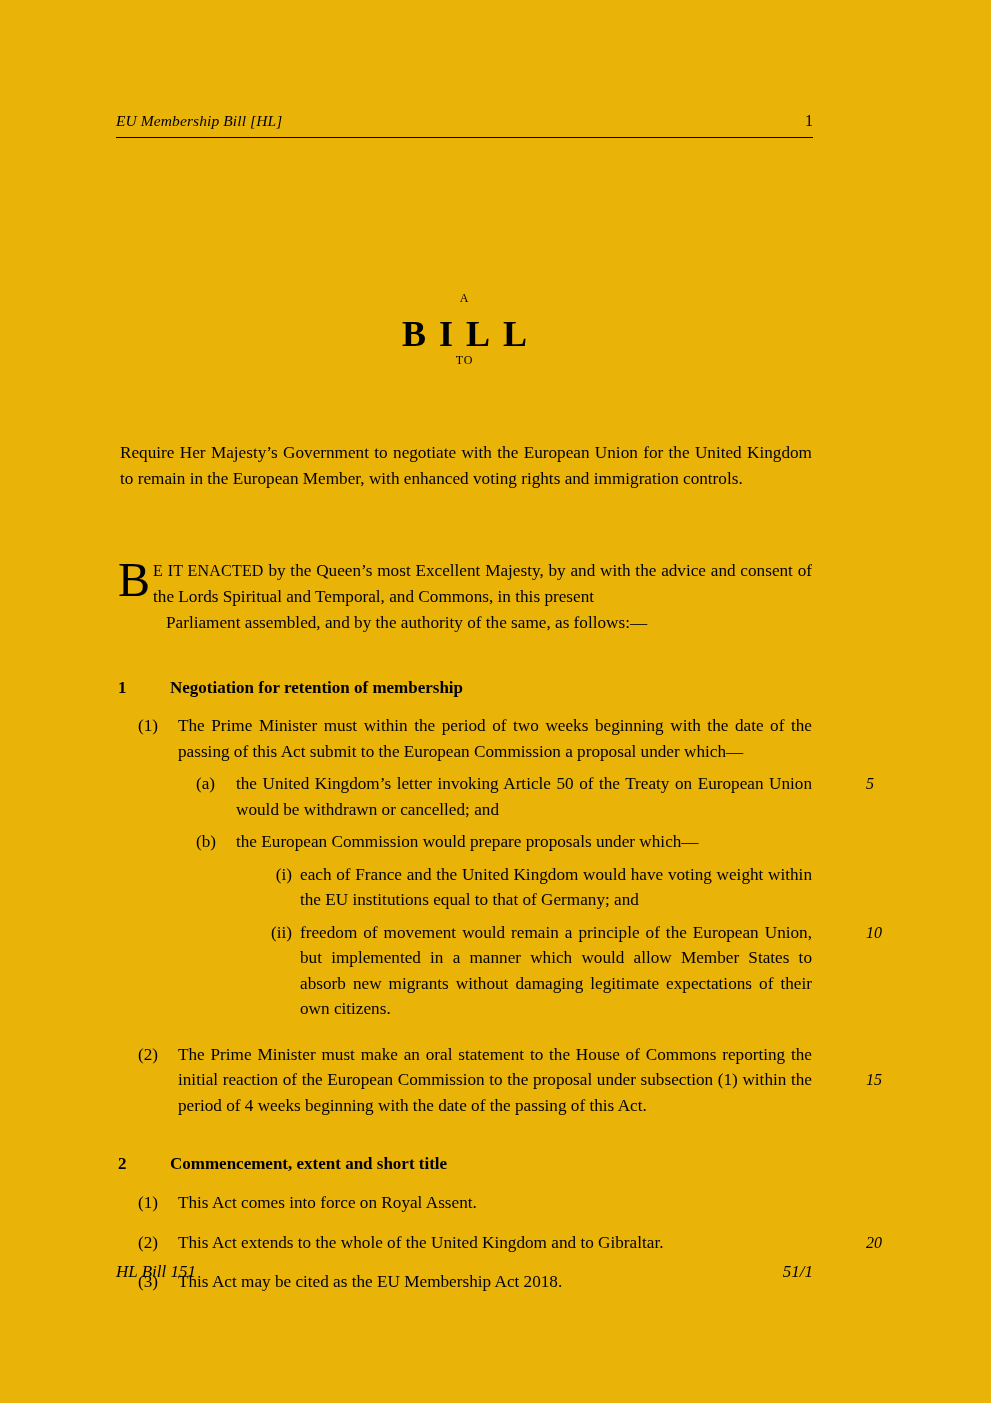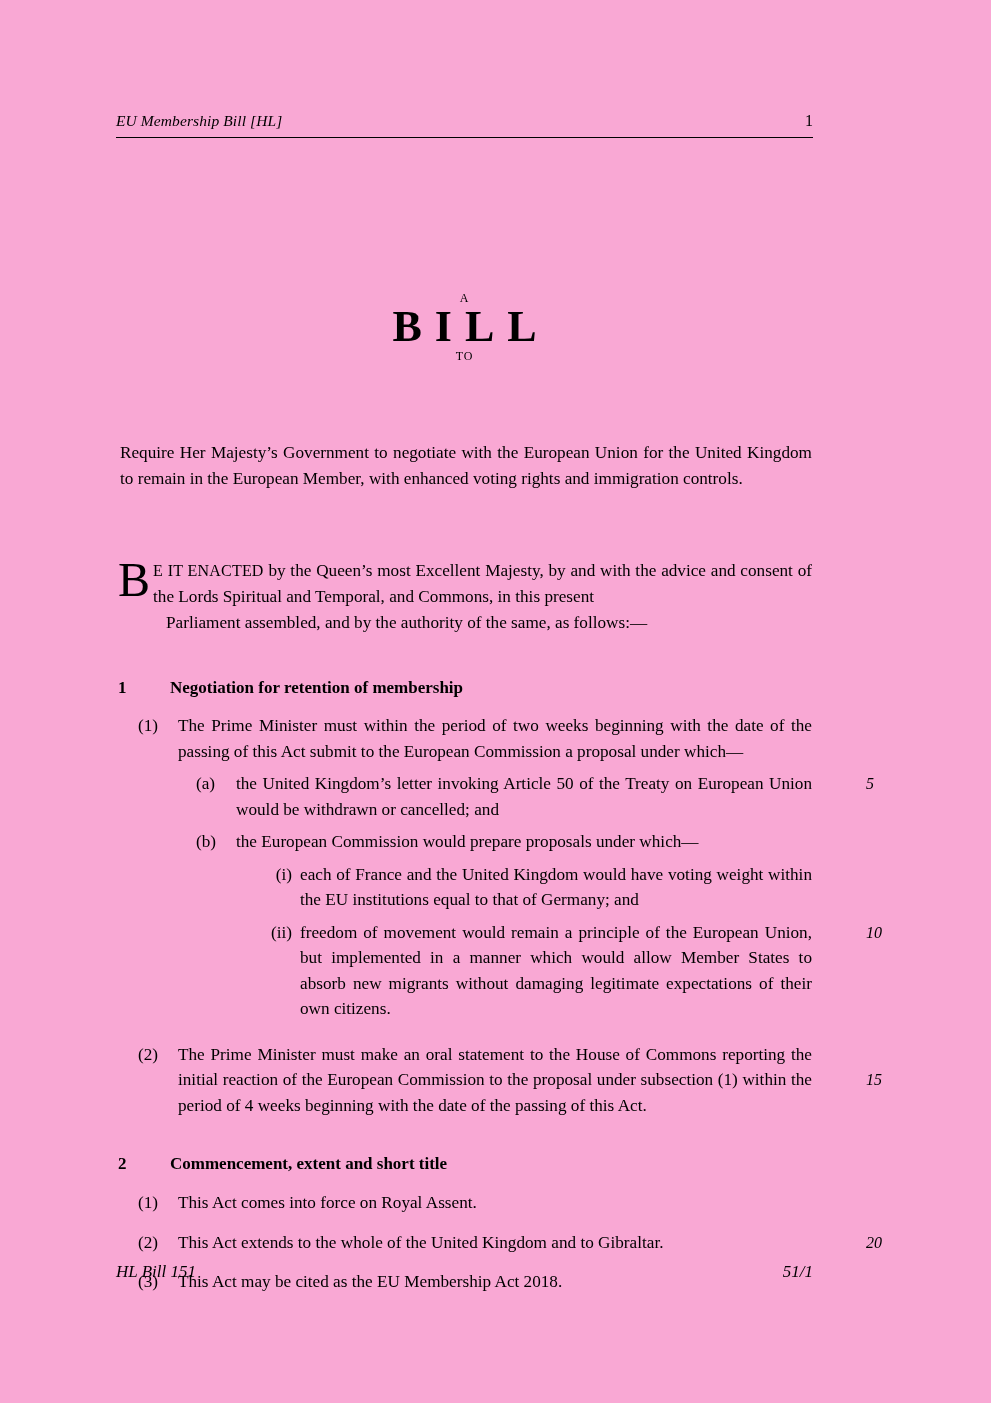--- a/index.html
+++ b/index.html
@@ -9,21 +9,21 @@
   }
   body {
     font-family: "Liberation Serif", "DejaVu Serif", serif;
     color: #000000;
   }
   .page {
     position: relative;
     width: 991px;
     height: 1403px;
     margin: 0 auto;
-    background: #f9a8d4;
+    background: #eab308;
     overflow: hidden;
   }
 
   
   .running-head {
     position: absolute;
     left: 116px;
     top: 112px;
     width: 697px;
     display: flex;
@@ -54,25 +54,25 @@
     top: 292px;
     width: 697px;
     text-align: center;
   }
   .title-a {
     font-size: 12px;
     letter-spacing: 0.6px;
     line-height: 1;
   }
   .title-bill {
-    font-size: 44px;
+    font-size: 36px;
     font-weight: bold;
     letter-spacing: 13px;
     line-height: 1.05;
-    margin-top: 0;
+    margin-top: 12px;
     padding-left: 13px;
   }
   .title-to {
     font-size: 12px;
     letter-spacing: 0.8px;
     line-height: 1;
   }
 
   
   .long-title {

